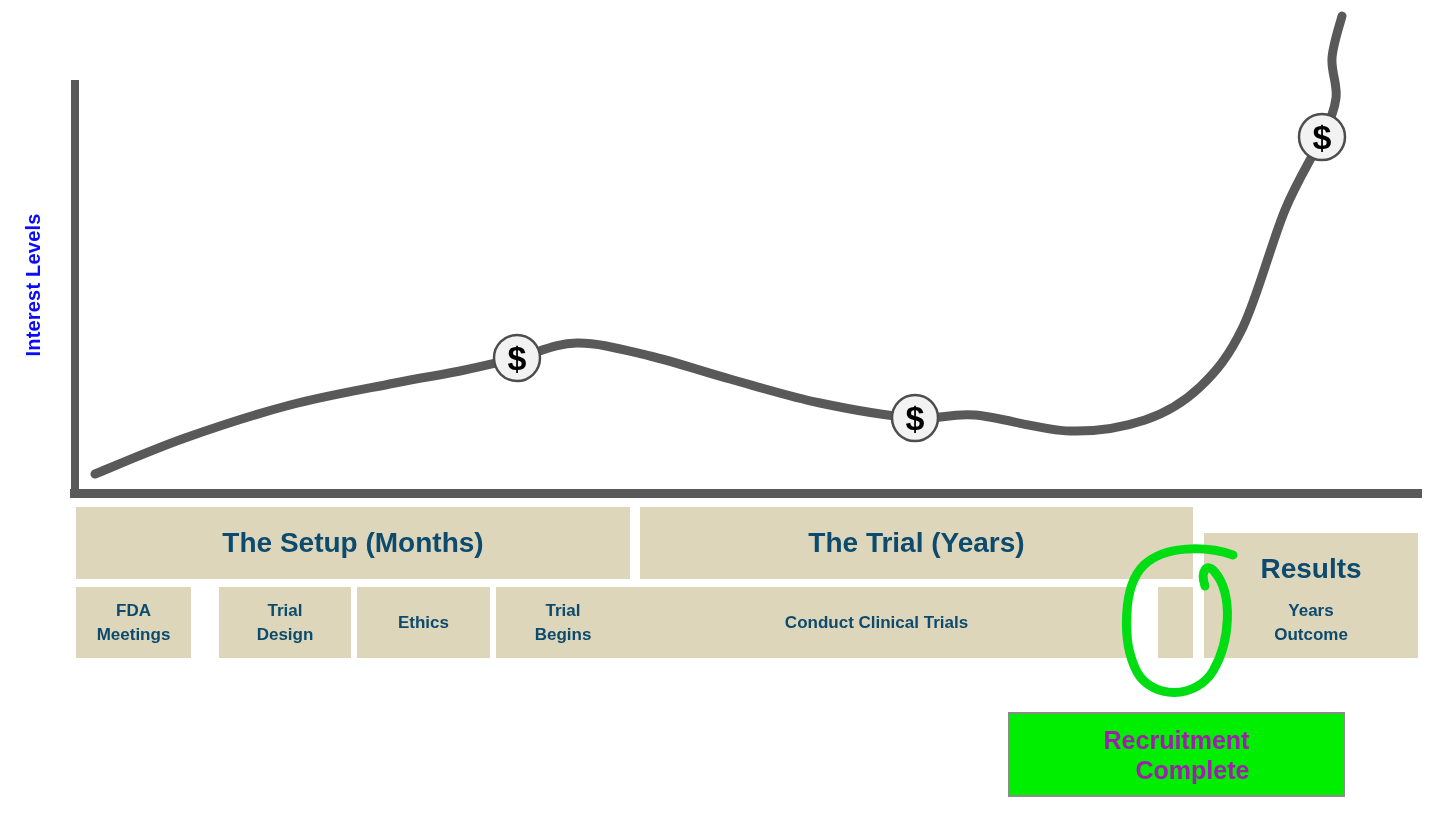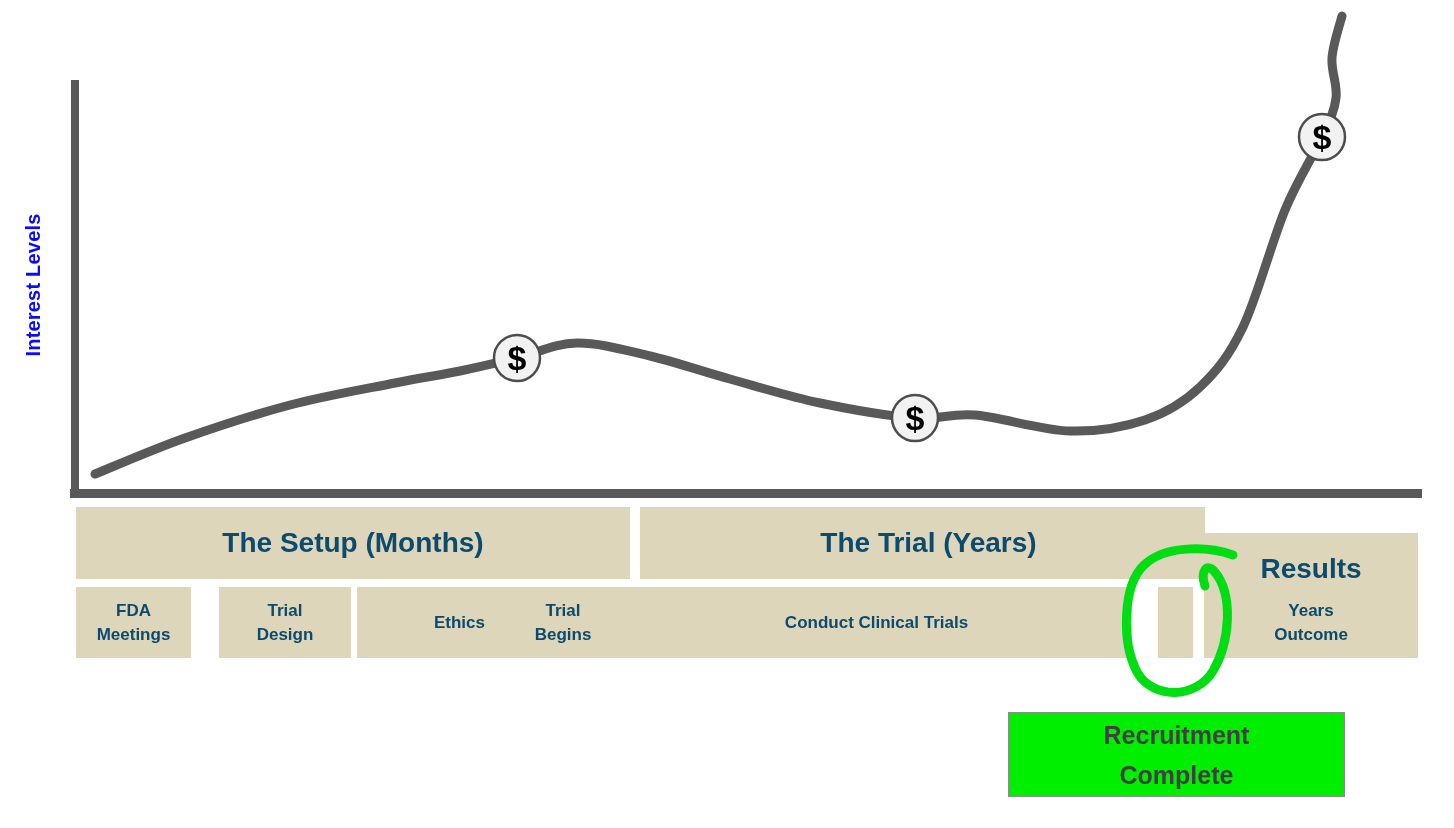--- a/index.html
+++ b/index.html
@@ -34,22 +34,22 @@
   #stage-design  {left:219px; top:587px; width:132px; height:71px;}
   #stage-ethics  {left:357px; top:587px; width:133px; height:71px;}
   #stage-begins  {left:496px; top:587px; width:134px; height:71px;}
   #stage-conduct {left:621px; top:587px; width:511px; height:71px;}
   #stage-empty   {left:1158px;top:587px; width:35px;  height:71px;}
   #stage-binary  {left:1204px;top:587px; width:214px; height:71px;}
   .callout{
     position:absolute;left:1008px;top:712px;width:333px;height:81px;
     border:2px solid #8c8c8c;
     display:flex;align-items:center;justify-content:center;
-    text-align:center;font-size:25px;font-weight:bold;line-height:40px;
-    color:#404040;white-space:pre-line;
+    text-align:right;font-size:25px;font-weight:bold;line-height:30px;
+    color:#a21caf;white-space:pre-line;
   }
 </style>
 </head>
 <body>
 
 <div class="canvas">
 
   <div class="ylabel" style="color: rgb(10, 10, 255);">Interest Levels</div>
 
   <svg id="chart-svg" class="layer" width="1454" height="828" viewBox="0 0 1454 828">
@@ -64,28 +64,28 @@
         <circle cx="915" cy="418" r="23" fill="#f2f2f2" stroke="#4d4d4d" stroke-width="2.5"></circle>
         <text x="915" y="418" dy="0.36em" text-anchor="middle" font-size="34" font-weight="bold" fill="#000000">$</text>
       </g>
       <g>
         <circle cx="1322" cy="137" r="23" fill="#f2f2f2" stroke="#4d4d4d" stroke-width="2.5"></circle>
         <text x="1322" y="137" dy="0.36em" text-anchor="middle" font-size="34" font-weight="bold" fill="#000000">$</text>
       </g>
     </svg>
 
   <div class="cell phase" id="phase-setup" style="background: rgb(221, 214, 186);">The Setup (Months)</div>
-  <div class="cell phase" id="phase-trial" style="background: rgb(221, 214, 186); padding-left: 12px;">The Trial (Years)</div>
+  <div class="cell phase" id="phase-trial" style="background: rgb(221, 214, 186);">The Trial (Years)</div>
   <div class="cell phase" id="phase-results" style="background: rgb(221, 214, 186);">Results</div>
 
   <div class="cell stage" id="stage-fda" style="background: rgb(221, 214, 186);">FDA
 Meetings</div>
   <div class="cell stage" id="stage-design" style="background: rgb(221, 214, 186);">Trial
 Design</div>
-  <div class="cell stage" id="stage-ethics" style="background: rgb(221, 214, 186); padding-left: 36px;">Ethics</div>
+  <div class="cell stage" id="stage-ethics" style="background: rgb(221, 214, 186);">Ethics</div>
   <div class="cell stage" id="stage-begins" style="background: rgb(221, 214, 186);">Trial
 Begins</div>
   <div class="cell stage" id="stage-conduct" style="background: rgb(221, 214, 186);">Conduct Clinical Trials</div>
   <div class="cell stage" id="stage-empty" style="background: rgb(221, 214, 186);"></div>
   <div class="cell stage" id="stage-binary" style="background: rgb(221, 214, 186);">Years
 Outcome</div>
 
   <svg class="layer" width="1454" height="828" viewBox="0 0 1454 828">
     <path id="circle-annotation" d="M 1233 555 C 1207 546 1165 545 1144 565 C 1123 585 1121 641 1137 672 C 1153 700 1196 699 1213 671 C 1230 642 1234 594 1214 571 C 1207 563 1200 571 1205 586" fill="none" stroke="#00dd12" stroke-width="9" stroke-linecap="round"></path>
   </svg>

